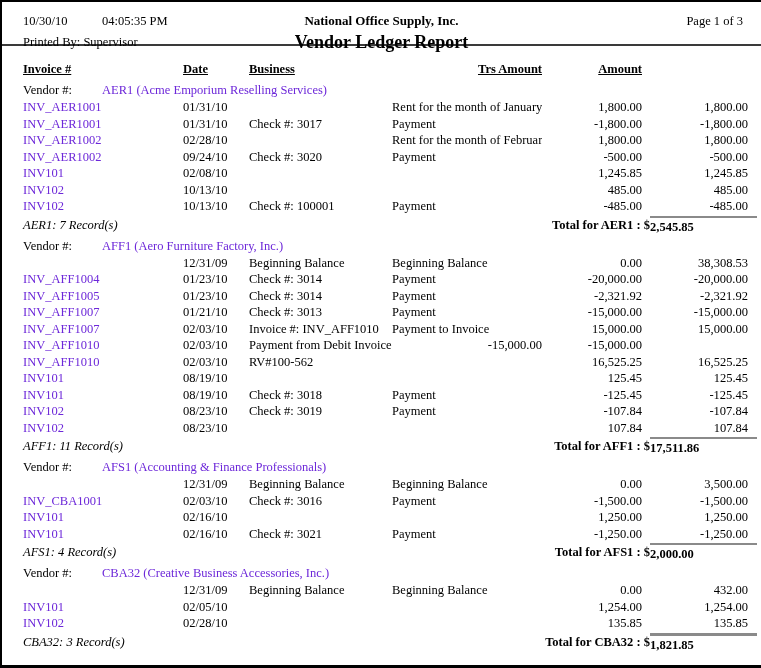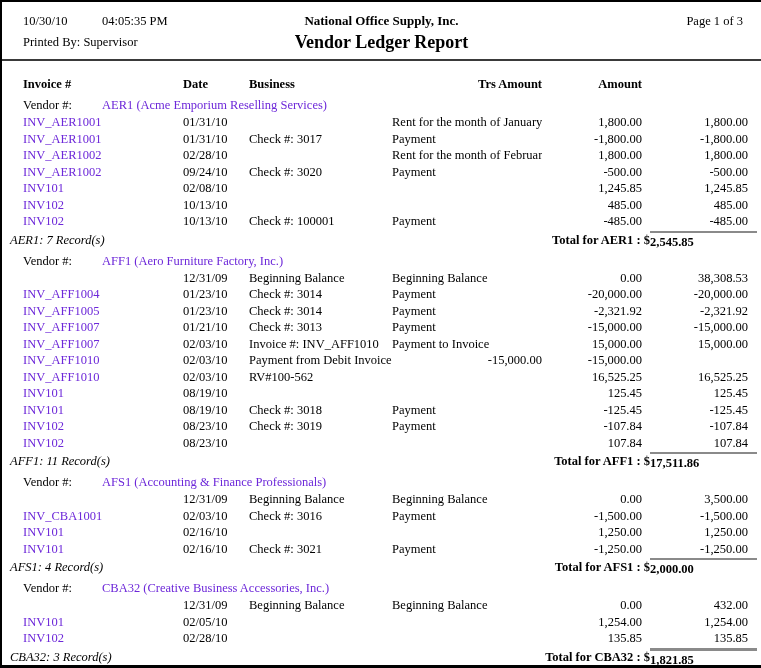--- a/index.html
+++ b/index.html
@@ -11,56 +11,56 @@
     background: #ffffff;
     border-top: 2px solid #000;
     border-left: 2px solid #000;
     border-bottom: 3px solid #000;
     font-family: "Liberation Serif", serif;
     font-size: 12.5px;
     color: #000;
     overflow: hidden;
   }
   
-  .report-header { position: relative; height: 57px; }
+  .report-header { position: relative; height: 42px; }
   .hdr-date   { position:absolute; left:21px;  top:12px; }
   .hdr-time   { position:absolute; left:100px; top:12px; }
   .hdr-company{ position:absolute; left:0; right:0; top:11px; text-align:center; font-weight:bold; font-size:13px; }
   .hdr-page   { position:absolute; right:18px; top:12px; }
   .hdr-printedby { position:absolute; left:21px; top:33px; }
   .hdr-title  { position:absolute; left:0; right:0; top:30px; text-align:center; font-weight:bold; font-size:18px; }
   .separator  { border-top:2px solid #3a3a3a; }
 
   
   .row {
     display: grid;
     grid-template-columns: 160px 66px 143px 150px 100px 106px;
     padding-left: 21px;
     height: 16.5px;
     line-height: 16.5px;
   }
   .c-inv, .c-ref, .c-desc { overflow:hidden; white-space:nowrap; }
   .c-trs, .c-amt { text-align:right; white-space:nowrap; }
 
   .col-headers { margin-top:15px; height:17px; line-height:17px; }
-  .colh { font-weight:bold; }
+  .colh { font-weight:bold; text-decoration:underline; }
 
   .inv-link, .vendor-name { color:#6d28d9; }
 
   .vendor-row { position:relative; height:17px; line-height:17px; margin-top:4px; }
   .vendor-label { position:absolute; left:21px; font-weight:normal; }
   .vendor-name  { position:absolute; left:100px; }
 
   .total-row {
     display:flex;
     align-items:flex-start;
     margin-top:1px;
     height:18px;
     line-height:15px;
-    padding-left:8px;
+    padding-left:21px;
     padding-right:4px;
   }
   .record-count { flex:1; font-style:italic; padding-top:2px; }
   .total-label  { font-weight:bold; text-align:right; padding-top:2px; }
   .total-amount {
     width:98px; box-sizing:content-box;
     padding-right:9px;
     font-weight:bold; text-align:left;
     border-top:2px solid #8a8a8a;
     padding-top:2px;

